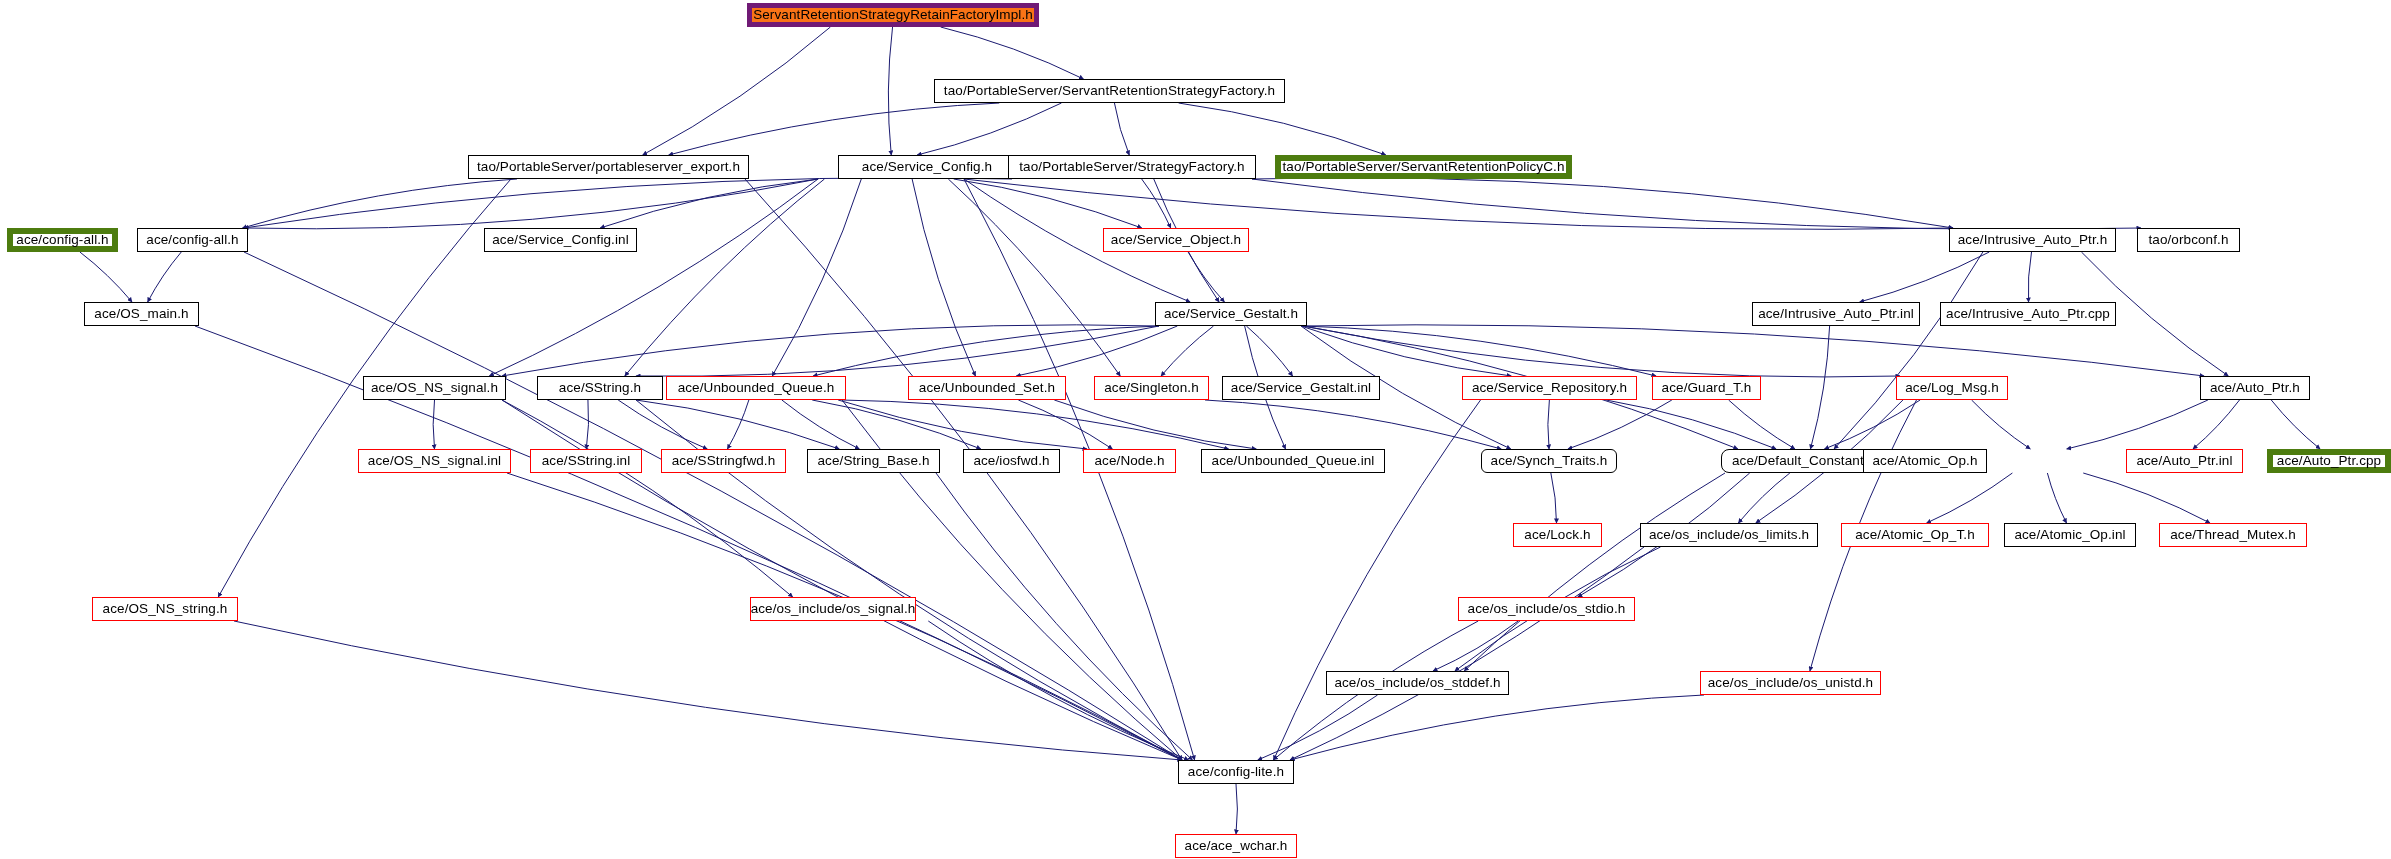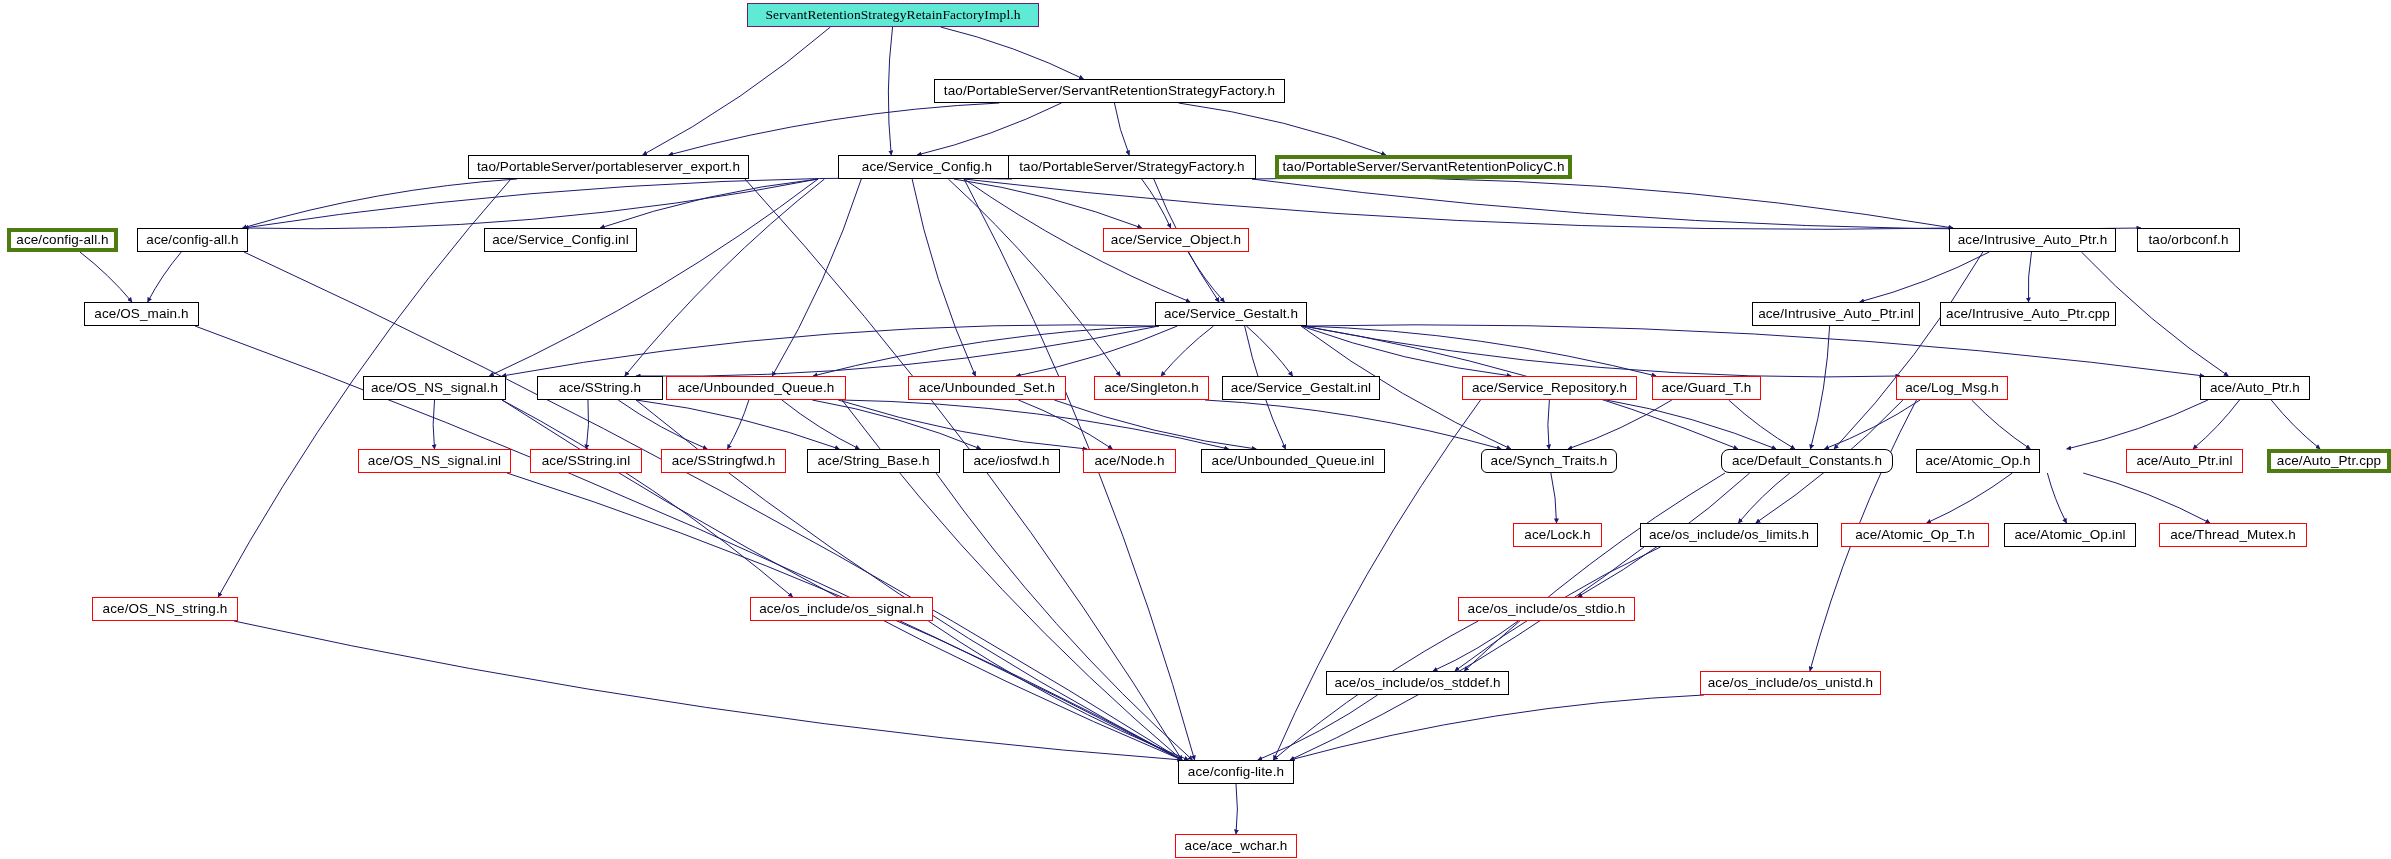--- a/index.html
+++ b/index.html
@@ -28,26 +28,25 @@
     background:#ffffff;
     border:1px solid #000000;
     font-size:13.5px;
     line-height:1;
     color:#000000;
     white-space:nowrap;
     padding:0 7px;
     letter-spacing:0.1px;
   }
   .node.root{
-    background:#5eead4;
-    border:1px solid #701a75;
-    font-family:Liberation Serif, serif;
+    background:#f97316;
+    border:5px solid #701a75;
   }
   .node.red{ border:1px solid #ff0000; }
-  .node.gray{ border:4px solid #4d7c0f; }
+  .node.gray{ border:6px solid #4d7c0f; }
 </style>
 </head>
 <body>
 
 <div id="canvas">
   <svg id="edge-layer" xmlns="http://www.w3.org/2000/svg">
       <defs>
         <marker id="arrow" viewBox="0 0 10 10" refX="9" refY="5" markerWidth="5" markerHeight="5" orient="auto-start-reverse">
           <path d="M 0 0 L 10 5 L 0 10 z" fill="#1a1a70"></path>
         </marker>
@@ -177,29 +176,29 @@
       <div class="node" style="left: 2200px; top: 376px; width: 110px;">ace/Auto_Ptr.h</div>
       <div class="node red" style="left: 358px; top: 449px; width: 153px;">ace/OS_NS_signal.inl</div>
       <div class="node red" style="left: 530px; top: 449px; width: 112px;">ace/SString.inl</div>
       <div class="node red" style="left: 661px; top: 449px; width: 125px;">ace/SStringfwd.h</div>
       <div class="node" style="left: 807px; top: 449px; width: 133px;">ace/String_Base.h</div>
       <div class="node" style="left: 963px; top: 449px; width: 97px;">ace/iosfwd.h</div>
       <div class="node red" style="left: 1083px; top: 449px; width: 93px;">ace/Node.h</div>
       <div class="node" style="left: 1201px; top: 449px; width: 184px;">ace/Unbounded_Queue.inl</div>
       <div class="node" style="left: 1481px; top: 449px; width: 136px; border-radius: 6px;">ace/Synch_Traits.h</div>
       <div class="node" style="left: 1721px; top: 449px; width: 172px; border-radius: 8px;">ace/Default_Constants.h</div>
-      <div class="node" style="left: 1916px; top: 449px; width: 124px;">ace/Atomic_Op.h</div>
+      <div class="node" style="left: 1863px; top: 449px; width: 124px;">ace/Atomic_Op.h</div>
       <div class="node red" style="left: 2126px; top: 449px; width: 117px;">ace/Auto_Ptr.inl</div>
       <div class="node gray" style="left: 2267px; top: 449px; width: 124px;">ace/Auto_Ptr.cpp</div>
       <div class="node red" style="left: 1513px; top: 523px; width: 89px;">ace/Lock.h</div>
       <div class="node" style="left: 1640px; top: 523px; width: 178px;">ace/os_include/os_limits.h</div>
       <div class="node red" style="left: 1841px; top: 523px; width: 148px;">ace/Atomic_Op_T.h</div>
       <div class="node" style="left: 2004px; top: 523px; width: 132px;">ace/Atomic_Op.inl</div>
       <div class="node red" style="left: 2159px; top: 523px; width: 148px;">ace/Thread_Mutex.h</div>
       <div class="node red" style="left: 92px; top: 597px; width: 146px;">ace/OS_NS_string.h</div>
-      <div class="node red" style="left: 750px; top: 597px; width: 183px;">ace/os_include/os_signal.h</div>
+      <div class="node red" style="left: 750px; top: 597px; width: 166px;">ace/os_include/os_signal.h</div>
       <div class="node red" style="left: 1458px; top: 597px; width: 177px;">ace/os_include/os_stdio.h</div>
       <div class="node" style="left: 1326px; top: 671px; width: 183px;">ace/os_include/os_stddef.h</div>
       <div class="node red" style="left: 1700px; top: 671px; width: 181px;">ace/os_include/os_unistd.h</div>
       <div class="node" style="left: 1178px; top: 760px; width: 116px;">ace/config-lite.h</div>
       <div class="node red" style="left: 1175px; top: 834px; width: 122px;">ace/ace_wchar.h</div>
     </div>
 </div>
 
 </body></html>

